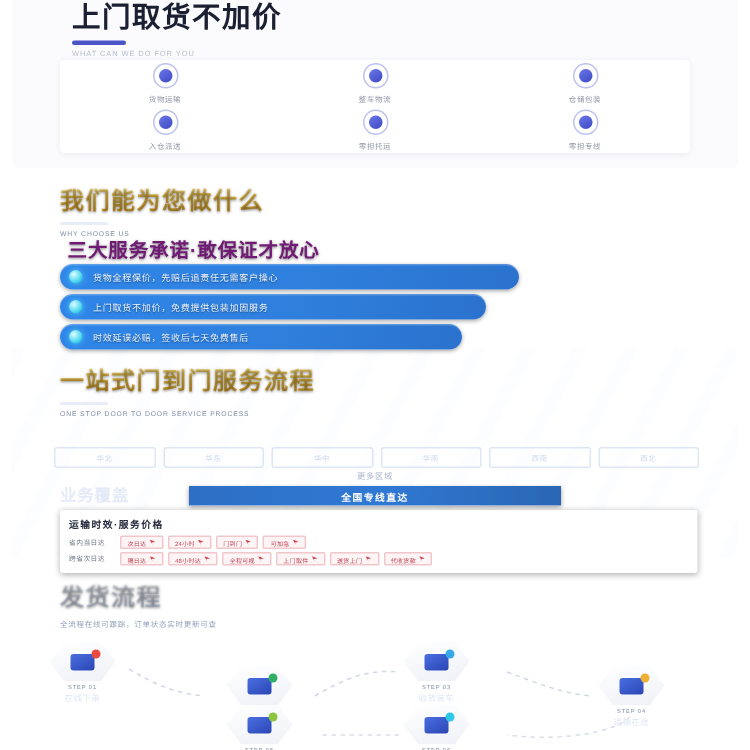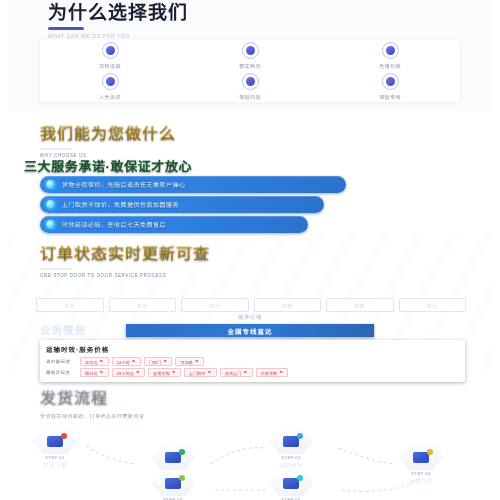--- a/index.html
+++ b/index.html
@@ -84,22 +84,22 @@
     font-size:16px;font-weight:bold;letter-spacing:1px;white-space:nowrap;
     background:linear-gradient(180deg,#fff0a8 0%,#f2c64a 45%,#d49a22 100%);
     -webkit-background-clip:text;background-clip:text;color:transparent;
     text-shadow:0 1px 2px rgba(0,0,0,.45);
   }
   .gold-rule{width:32px;height:2px;background:#e9edf7;margin-top:4px;border-radius:1px;}
   .gold-sub{font-size:4.5px;color:#7e8aa6;letter-spacing:.6px;margin-top:3px;white-space:nowrap;}
 
   .blk-a{position:absolute;left:32px;top:8px;}
   .promise-head{
-    position:absolute;left:16px;top:44px;
-    font-size:13px;font-weight:bold;color:#14532d;letter-spacing:.6px;
+    position:absolute;left:37px;top:44px;
+    font-size:13px;font-weight:bold;color:#701a75;letter-spacing:.6px;
     white-space:nowrap;text-shadow:0 1px 2px rgba(0,0,0,.5);
   }
   .pill{
     position:absolute;height:17px;border-radius:9px;
     background:linear-gradient(100deg,#2f86e8 0%,#2f7fdd 55%,#2a72cd 100%);
     box-shadow:0 1px 3px rgba(0,0,0,.35),inset 0 1px 0 rgba(255,255,255,.22);
     display:flex;align-items:center;padding-left:6px;
   }
   .pill .dot{
     width:9px;height:9px;border-radius:50%;flex:0 0 auto;
@@ -203,21 +203,21 @@
   .nlabel{font-size:5.5px;color:#dfe6f5;letter-spacing:.4px;white-space:nowrap;margin-top:1px;}
 </style>
 </head>
 <body>
 
 <div class="page">
 
   <div class="white-sec">
 
     <div class="sec-head">
-      <div class="sec-title">为什么选择我们</div>
+      <div class="sec-title">上门取货不加价</div>
       <div class="sec-rule"></div>
       <div class="sec-sub">WHAT CAN WE DO FOR YOU</div>
     </div>
 
     <div class="svc-card">
       <div class="svc-item">
         <div class="svc-ring">
             <span class="glyph"></span>
           </div>
         <div class="svc-label">货物运输</div>
@@ -273,21 +273,21 @@
       <div class="pill pill-2">
         <span class="dot"></span>
         <span class="ptxt">上门取货不加价，免费提供包装加固服务</span>
       </div>
       <div class="pill pill-3">
         <span class="dot"></span>
         <span class="ptxt">时效延误必赔，签收后七天免费售后</span>
       </div>
 
       <div class="blk-b">
-        <div class="gold-title">订单状态实时更新可查</div>
+        <div class="gold-title">一站式门到门服务流程</div>
         <div class="gold-rule"></div>
         <div class="gold-sub">ONE STOP DOOR TO DOOR SERVICE PROCESS</div>
       </div>
 
       <div class="cover-head">业务覆盖</div>
 
       <div class="tagrow">
         <div class="rtag">华北</div>
         <div class="rtag">华东</div>
         <div class="rtag">华中</div>

